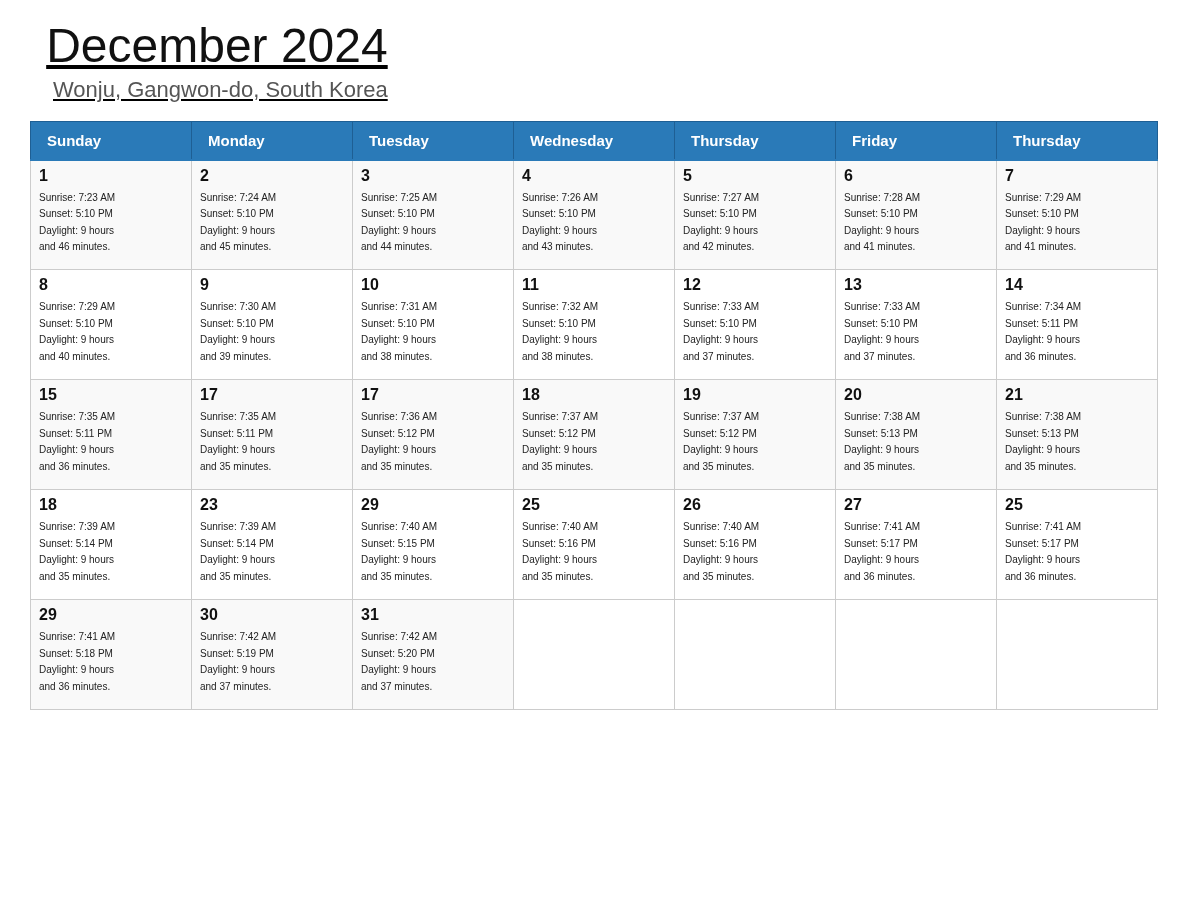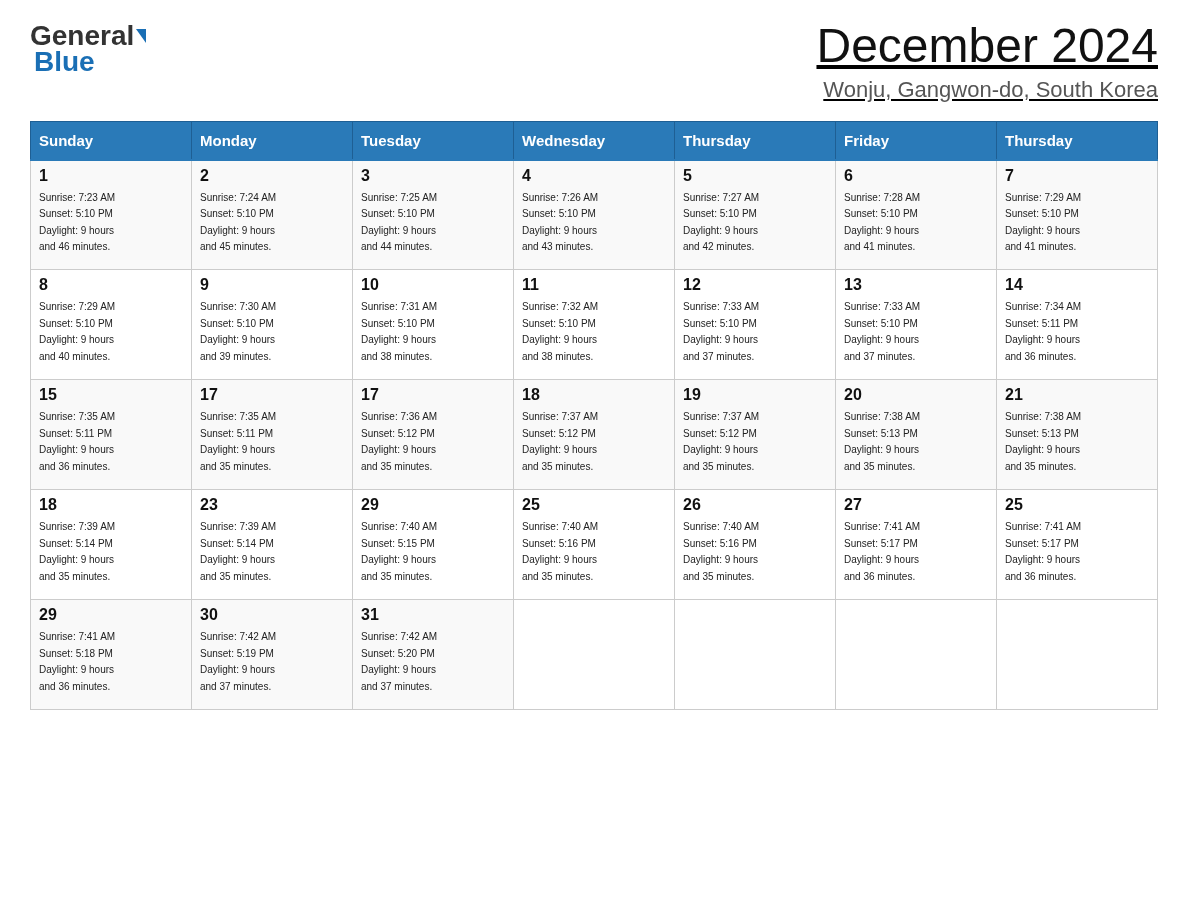--- a/index.html
+++ b/index.html
@@ -62,21 +62,21 @@
     .calendar-table {
       width: 100%;
       border-collapse: collapse;
       table-layout: fixed;
     }
     .calendar-table thead tr th {
       background-color: #2a7ab8;
       color: #fff;
       font-size: 15px;
       font-weight: bold;
-      padding: 10px 8px;
+      padding: 10px 16px;
       text-align: left;
       border: 1px solid #1e5f94;
     }
     .calendar-table tbody tr td {
       vertical-align: top;
       border: 1px solid #ccc;
       padding: 6px 8px;
       height: 110px;
       font-size: 13px;
       color: #222;
@@ -101,27 +101,20 @@
       background: #fff !important;
     }
     .border-top-blue {
       border-top: 2px solid #2a7ab8 !important;
     }
   </style>
 </head>
 <body>
 
 <div class="header-area">
-  <div class="logo">
-    <div style="display:flex;align-items:center;">
-      <span class="logo-text-general">General</span>
-      <span class="logo-triangle"></span>
-    </div>
-    <span class="logo-text-blue">Blue</span>
-  </div>
   <div class="title-area">
     <div class="calendar-title">December 2024</div>
     <div class="calendar-subtitle">Wonju, Gangwon-do, South Korea</div>
   </div>
 </div>
 
 <table class="calendar-table">
   <thead>
     <tr>
     <th>Sunday</th>

